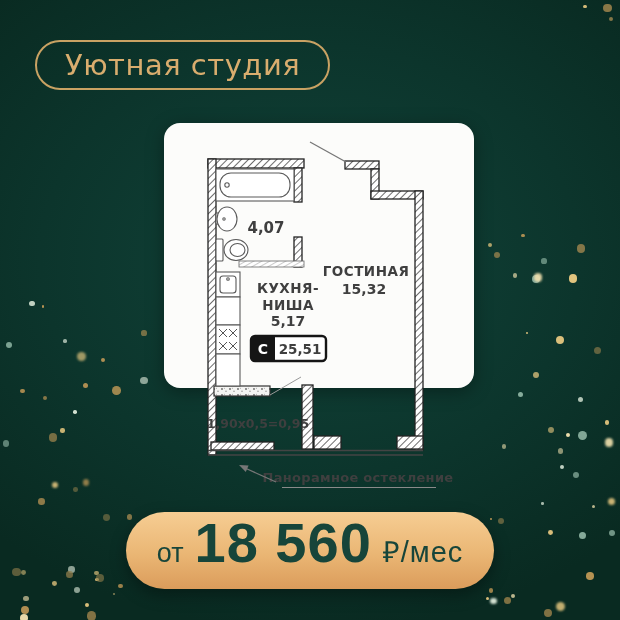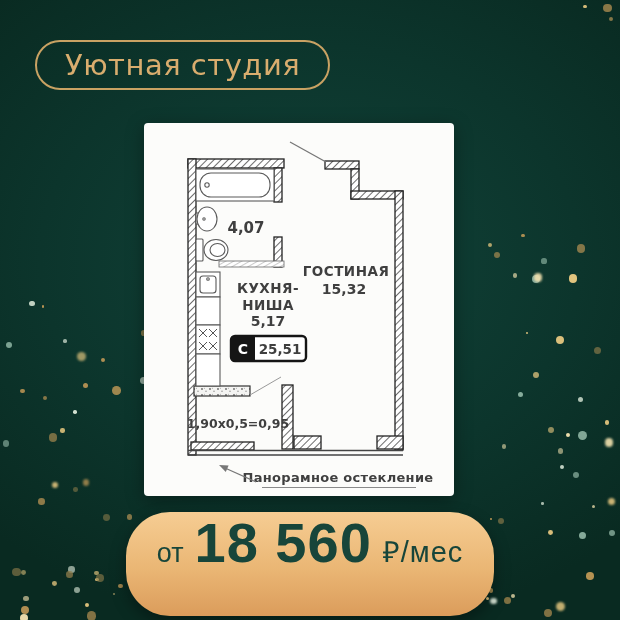--- a/index.html
+++ b/index.html
@@ -14,27 +14,27 @@
     display:inline-flex;align-items:center;justify-content:center;
     padding:0 28px;border:2px solid var(--gold-border,#c9a263);
     border-radius:26px;color:var(--gold,#d9ad6e);
     font-size:29px;font-weight:500;letter-spacing:.5px;white-space:nowrap;text-align:right;
   }
   .area-label{
     position:absolute;top:45px;right:34px;
     color:var(--gold,#d9ad6e);font-size:29px;font-weight:500;letter-spacing:.5px;
   }
   .plan-card{
-    position:absolute;left:144px;top:123px;width:310px;height:373px;
-    background:var(--card-background,#fcfcfa);border-radius:4px;
+    position:absolute;left:164px;top:123px;width:310px;height:265px;
+    background:var(--card-background,#fcfcfa);border-radius:16px;
     box-shadow:0 4px 18px rgba(0,0,0,.35);
   }
   .plan-card svg{position:absolute;left:0;top:0;}
   .price-button{
-    position:absolute;left:126px;top:512px;width:368px;height:104px;
+    position:absolute;left:126px;top:512px;width:368px;height:77px;
     border-radius:44px;border:none;cursor:pointer;
     background:linear-gradient(180deg,var(--button-gradient-top,#f6cd93) 0%,#eab674 55%,var(--button-gradient-bottom,#db9c5b) 100%);
     display:flex;align-items:baseline;justify-content:center;gap:11px;
     color:var(--button-text,#17453a);
     box-shadow:0 6px 16px rgba(0,0,0,.35);
     padding-top:0;
   }
   .price-inner{display:flex;align-items:baseline;gap:11px;transform:translateY(-2px);}
   .price-prefix{font-size:27px;font-weight:500;}
   .price-amount{font-size:56px;font-weight:800;letter-spacing:1px;}

